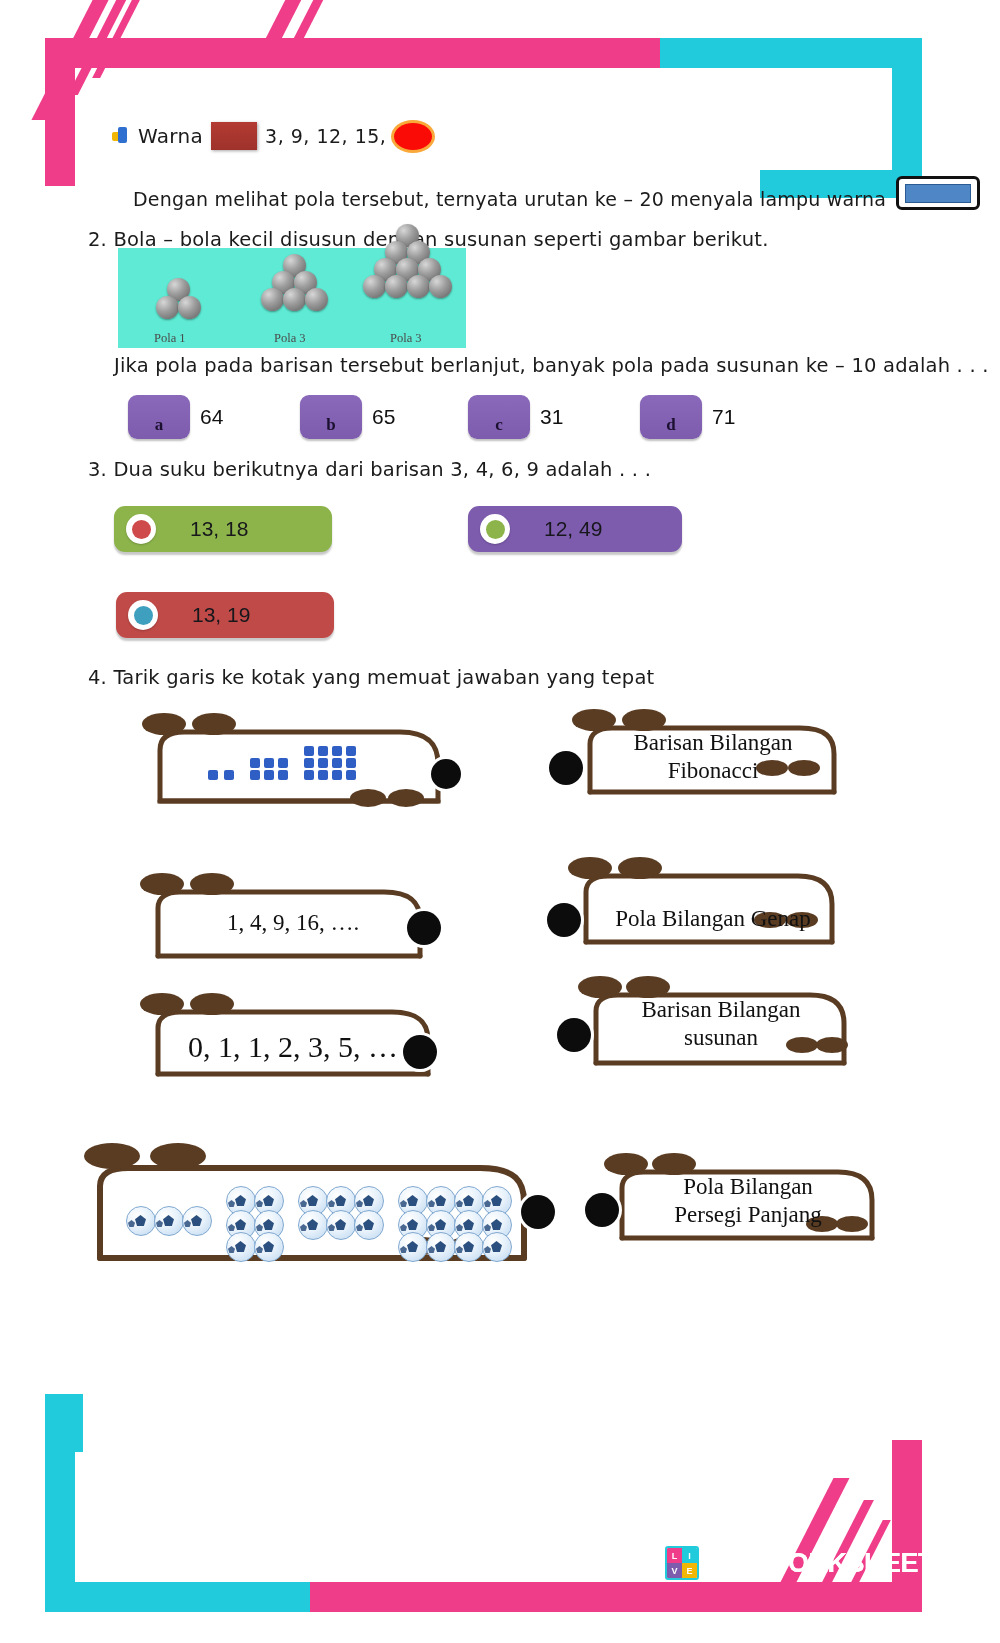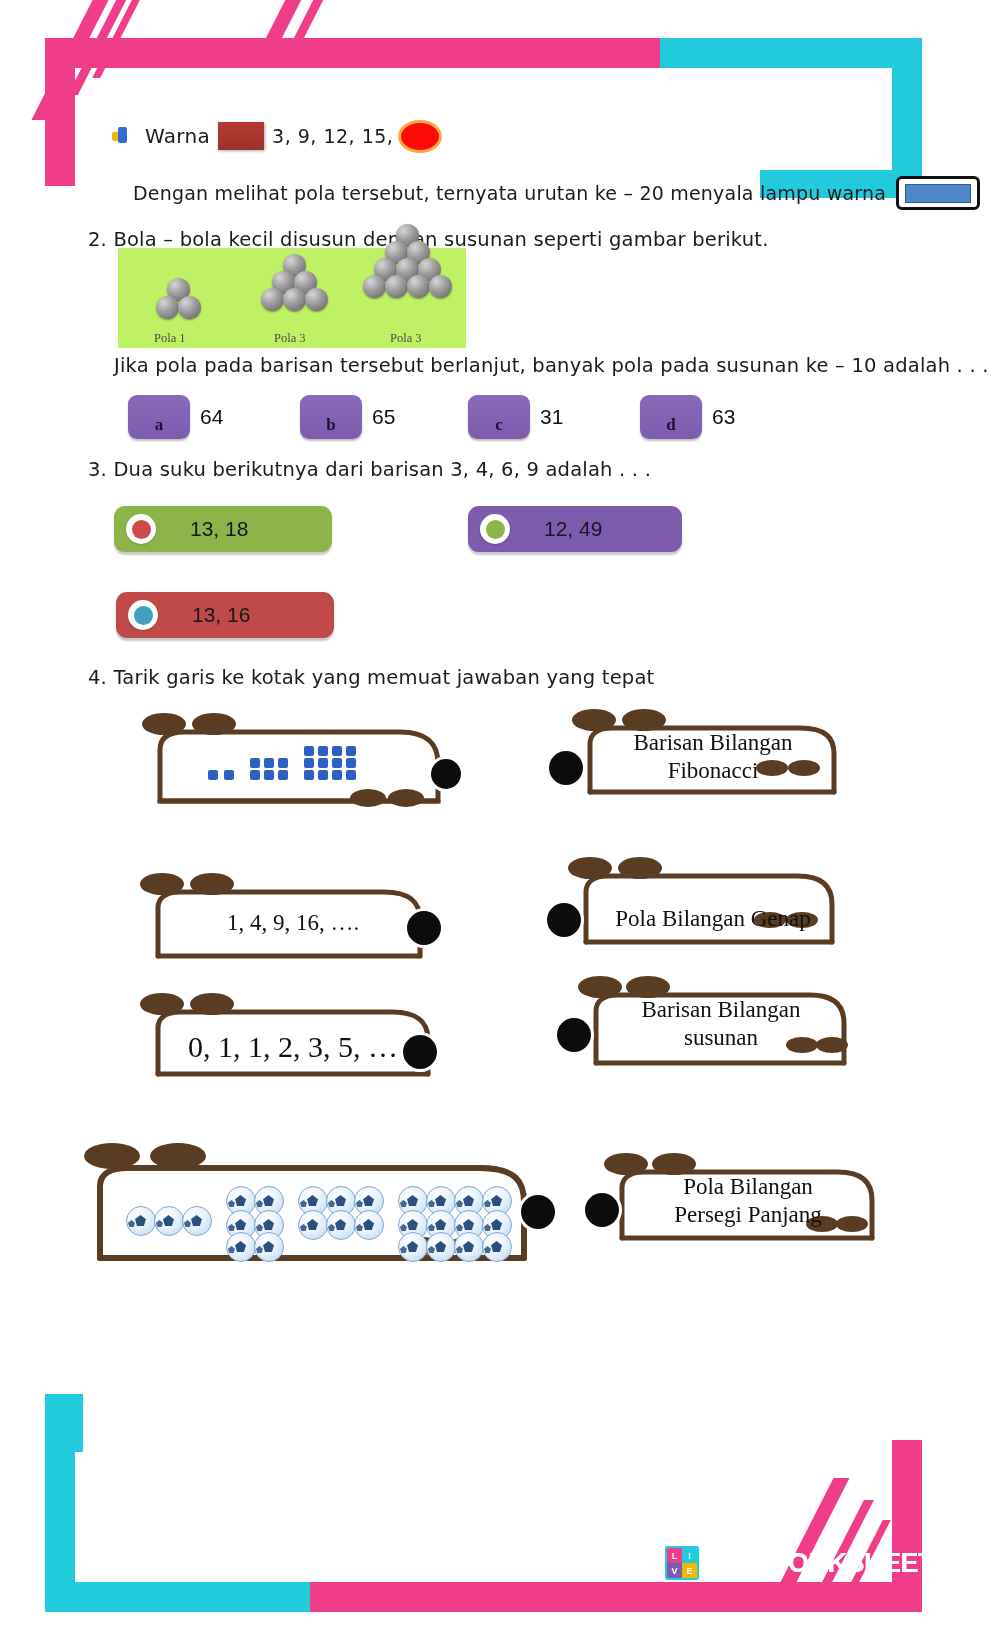--- a/index.html
+++ b/index.html
@@ -19,37 +19,37 @@
   
   .content{position:absolute;left:0;top:0;width:1000px;height:1643px;}
 
   .hw{font-family:"DejaVu Sans",sans-serif;color:#1b1b1b;}
 
   
   .row-warna{position:absolute;left:112px;top:122px;display:flex;align-items:center;gap:8px;}
   .clover{width:18px;height:18px;position:relative;}
   .clover:before{content:"";position:absolute;left:0;top:5px;width:9px;height:9px;background:#f2b705;border-radius:2px;}
   .clover:after{content:"";position:absolute;left:6px;top:0;width:9px;height:16px;background:#2f6fd0;border-radius:2px;}
-  .warna-lbl{font-size:20px;letter-spacing:.3px;margin-left:7px;}
+  .warna-lbl{font-size:20px;letter-spacing:.3px;}
   .swatch-red{width:46px;height:28px;background:linear-gradient(180deg,#b33b33,#9e322b);
               box-shadow:1px 1px 3px rgba(0,0,0,.35);}
   .seq{font-size:19px;letter-spacing:.5px;}
   .dot-red{width:38px;height:27px;border-radius:50%;background:#fb0b06;
            box-shadow:0 0 0 3px #f9a93a;}
 
   
-  .row-dengan{position:absolute;left:133px;top:176px;display:flex;align-items:center;gap:10px;}
+  .row-dengan{position:absolute;left:133px;top:176px;display:flex;align-items:flex-end;gap:10px;}
   .row-dengan .t{font-size:19px;letter-spacing:.2px;white-space:nowrap;}
   .blue-field{width:78px;height:28px;border:3px solid #111;border-radius:6px;background:#fff;
               display:flex;align-items:center;justify-content:center;}
   .blue-field i{display:block;width:64px;height:17px;background:#4f86c6;border:1px solid #2b5b93;}
 
   
   .q2{position:absolute;left:88px;top:228px;font-size:19.5px;letter-spacing:.2px;}
-  .balls-img{position:absolute;left:118px;top:248px;width:348px;height:100px;background:#bef264;}
+  .balls-img{position:absolute;left:118px;top:248px;width:348px;height:100px;background:#5eead4;}
   .pyr{position:absolute;bottom:22px;}
   .ball{position:absolute;width:23px;height:23px;border-radius:50%;
         background:radial-gradient(circle at 33% 28%,#d7d7d7 0%,#9d9d9d 42%,#5e5e5e 100%);
         box-shadow:0 1px 2px rgba(0,0,0,.35);}
   .plabel{position:absolute;bottom:2px;font-family:"Liberation Serif",serif;font-size:12.5px;color:#4a4a4a;}
 
   .q2b{position:absolute;left:114px;top:354px;font-size:19.5px;letter-spacing:.2px;}
 
   .opts{position:absolute;left:128px;top:395px;width:700px;height:48px;}
   .opt{position:absolute;top:0;display:flex;align-items:center;gap:10px;}
@@ -189,21 +189,21 @@
     <div class="opt" style="left:172px;">
       <span class="tag">b</span>
       <span class="onum">65</span>
     </div>
     <div class="opt" style="left:340px;">
       <span class="tag">c</span>
       <span class="onum">31</span>
     </div>
     <div class="opt" style="left:512px;">
       <span class="tag">d</span>
-      <span class="onum">63</span>
+      <span class="onum">71</span>
     </div>
   </div>
 
   <div class="hw q3">3. Dua suku berikutnya dari barisan 3, 4, 6, 9 adalah . . .</div>
 
   <div class="pill" style="left:114px;top:506px;width:218px;background:#8cb44a;">
     <span class="radio">
         <i style="background:#cf4a4a;"></i>
       </span>
     <span class="txt">13, 18</span>
@@ -211,21 +211,21 @@
   <div class="pill" style="left:468px;top:506px;width:214px;background:#7d5cae;">
     <span class="radio">
         <i style="background:#8cb44a;"></i>
       </span>
     <span class="txt">12, 49</span>
   </div>
   <div class="pill" style="left:116px;top:592px;width:218px;background:#bf4a48;">
     <span class="radio">
         <i style="background:#3f9fbe;"></i>
       </span>
-    <span class="txt">13, 16</span>
+    <span class="txt">13, 19</span>
   </div>
 
   <div class="hw q4">4. Tarik garis ke kotak yang memuat  jawaban yang tepat</div>
 
   <div class="callout" style="left:138px;top:706px;width:330px;height:105px;">
     <svg width="330" height="105" viewBox="0 0 330 105">
       <path d="M22,95 L22,44 C22,32 30,26 46,26 L262,26 C292,26 300,40 300,58 L300,95 Z" fill="none" stroke="#5a3c23" stroke-width="5" stroke-linecap="round"></path>
       <path d="M22,95 L300,95" fill="none" stroke="#5a3c23" stroke-width="5" stroke-linecap="round"></path>
       <ellipse cx="26" cy="18" rx="22" ry="11" fill="#5a3c23"></ellipse>
       <ellipse cx="76" cy="18" rx="22" ry="11" fill="#5a3c23"></ellipse>

